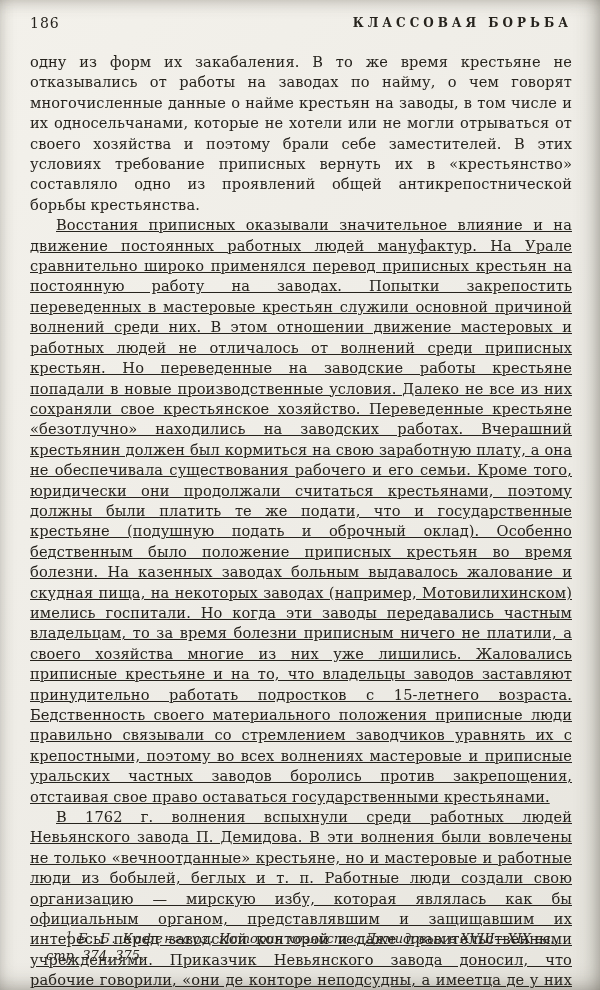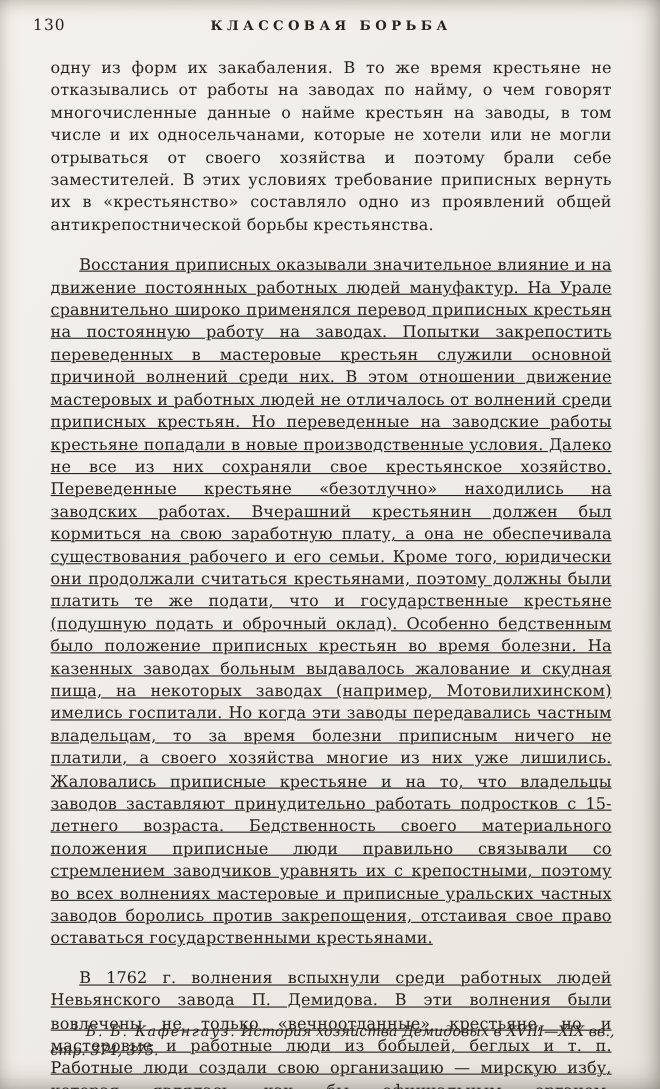--- a/index.html
+++ b/index.html
@@ -35,34 +35,34 @@
   }
   .page-num {
     position: absolute;
     left: 0;
     top: 1px;
     font-size: 14px;
     letter-spacing: 1px;
   }
   .head-title {
     display: block;
-    text-align: center;
+    text-align: right;
     font-size: 12px;
     font-weight: bold;
     letter-spacing: 4px;
     padding-top: 2px;
   }
   .body-text {
     font-size: 14.6px;
     line-height: 20.4px;
     text-align: justify;
     letter-spacing: 0.1px;
   }
   .para {
-    margin: 16px;
+    margin: 0;
     padding: 0;
   }
   .para.indent {
     text-indent: 26px;
     text-decoration: underline;
   }
   .footnote {
     position: absolute;
     left: 46px;
     right: 28px;
@@ -80,21 +80,21 @@
     vertical-align: super;
     line-height: 0;
   }
 </style>
 </head>
 <body>
 
 <div class="page">
 
   <div class="running-head">
-    <span class="page-num">130</span>
+    <span class="page-num">186</span>
     <span class="head-title">КЛАССОВАЯ БОРЬБА</span>
   </div>
 
   <div class="body-text">
     <p class="para">одну из форм их закабаления. В то же время крестьяне не отказывались от работы на заводах по найму, о чем говорят многочисленные данные о найме крестьян на заводы, в том числе и их односельчанами, которые не хотели или не могли отрываться от своего хозяйства и поэтому брали себе заместителей. В этих условиях требование приписных вернуть их в «крестьянство» составляло одно из проявлений общей антикрепостнической борьбы крестьянства.</p>
     <p class="para indent">Восстания приписных оказывали значительное влияние и на движение постоянных работных людей мануфактур. На Урале сравнительно широко применялся перевод приписных крестьян на постоянную работу на заводах. Попытки закрепостить переведенных в мастеровые крестьян служили основной причиной волнений среди них. В этом отношении движение мастеровых и работных людей не отличалось от волнений среди приписных крестьян. Но переведенные на заводские работы крестьяне попадали в новые производственные условия. Далеко не все из них сохраняли свое крестьянское хозяйство. Переведенные крестьяне «безотлучно» находились на заводских работах. Вчерашний крестьянин должен был кормиться на свою заработную плату, а она не обеспечивала существования рабочего и его семьи. Кроме того, юридически они продолжали считаться крестьянами, поэтому должны были платить те же подати, что и государственные крестьяне (подушную подать и оброчный оклад). Особенно бедственным было положение приписных крестьян во время болезни. На казенных заводах больным выдавалось жалование и скудная пища, на некоторых заводах (например, Мотовилихинском) имелись госпитали. Но когда эти заводы передавались частным владельцам, то за время болезни приписным ничего не платили, а своего хозяйства многие из них уже лишились. Жаловались приписные крестьяне и на то, что владельцы заводов заставляют принудительно работать подростков с 15-летнего возраста. Бедственность своего материального положения приписные люди правильно связывали со стремлением заводчиков уравнять их с крепостными, поэтому во всех волнениях мастеровые и приписные уральских частных заводов боролись против закрепощения, отстаивая свое право оставаться государственными крестьянами.</p>
     <p class="para indent">В 1762 г. волнения вспыхнули среди работных людей Невьянского завода П. Демидова. В эти волнения были вовлечены не только «вечноотданные» крестьяне, но и мастеровые и работные люди из бобылей, беглых и т. п. Работные люди создали свою организацию — мирскую избу, которая являлась как бы официальным органом, представлявшим и защищавшим их интересы перед заводской конторой и даже правительственными учреждениями. Приказчик Невьянского завода доносил, что рабочие говорили, «они де конторе неподсудны, а имеетца де у них мирская изба» ¹. Основные требования работных людей — работать на заводе в обязательном порядке только в пределах отработки подушного оклада,</p>
   </div>
 
   <div class="footnote">

